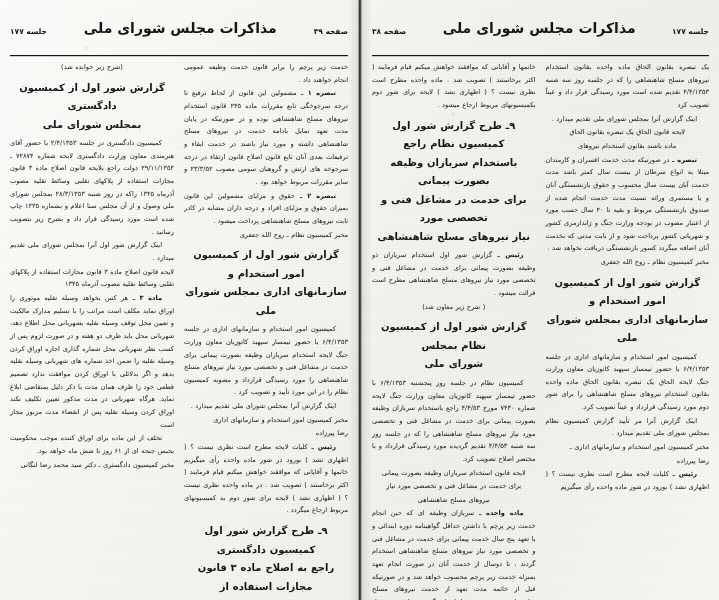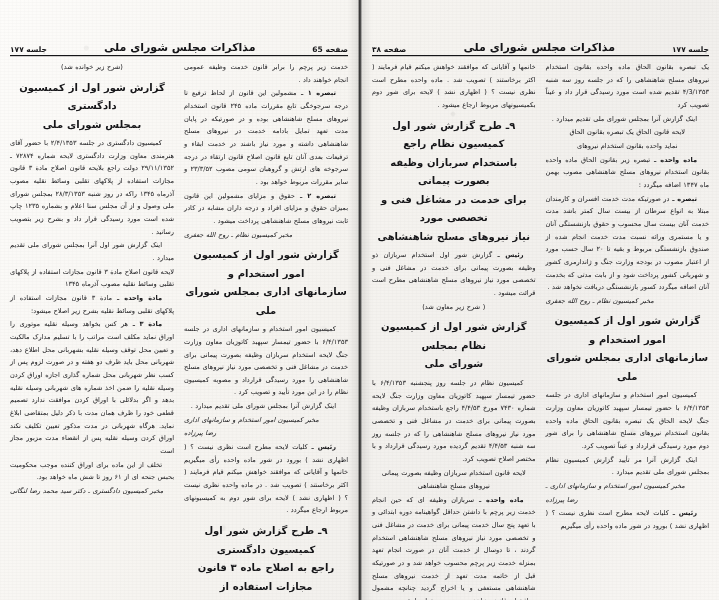--- a/index.html
+++ b/index.html
@@ -50,22 +50,22 @@
   }
 
   
   .pg-header{
     position:relative;
     padding-top:28px;
     height:26px;
     display:flex;align-items:flex-end;justify-content:space-between;
     font-size:7.5px;font-weight:bold;letter-spacing:.2px;
   }
-  .pg-header .h-item{white-space:nowrap;padding-bottom:0;}
-  .pg-header .h-center{font-size:11px;}
+  .pg-header .h-item{white-space:nowrap;padding-bottom:18px;}
+  .pg-header .h-center{font-size:14px;}
   .rule{
     position:relative;height:0;border-top:1.8px solid #17171a;
     margin-top:1px;margin-bottom:5px;
     box-shadow:0 .5px 0 rgba(0,0,0,.35);
   }
 
   
   .cols{display:flex;flex-direction:row;gap:10px;height:536px;}
   .col{
     flex:1 1 0;min-width:0;
@@ -76,71 +76,71 @@
     word-spacing:.4px;
   }
   .col p{margin:0 0 1px 0;}
   .indent{text-indent:12px;}
   .ctr{text-align:center;text-indent:0;}
   .b{font-weight:bold;}
   .heading-block{
     font-weight:bold;text-align:center;line-height:1.85;
     margin:5px 0 3px 0;font-size:10px;
   }
-  .sig{text-align:left;margin-top:1px;font-style:italic;}
+  .sig{text-align:right;margin-top:1px;}
 
   
   .col, .pg-header{ color:#17171a; }
 </style>
 </head>
 <body>
 
 <div id="scan">
   <div class="spread">
 
     <div class="page page-right">
       <div class="pg-header">
         <span class="h-item">جلسه ۱۷۷</span>
         <span class="h-item h-center">مذاکرات مجلس شورای ملی</span>
         <span class="h-item">صفحه ۳۸</span>
       </div>
       <div class="rule"></div>
       <div class="cols">
         <div class="col">
-            <p>یک تبصره بقانون الحاق ماده واحده بقانون استخدام نیروهای مسلح شاهنشاهی را که در جلسه روز سه شنبه ۴/3/۱۳۵۳ تقدیم شده است مورد رسیدگی قرار داد و عیناً تصویب کرد</p>
+            <p>یک تبصره بقانون الحاق ماده واحده بقانون استخدام نیروهای مسلح شاهنشاهی را که در جلسه روز سه شنبه ۴/۴/۱۳۵۳ تقدیم شده است مورد رسیدگی قرار داد و عیناً تصویب کرد</p>
             <p class="indent">اینک گزارش آنرا بمجلس شورای ملی تقدیم میدارد .</p>
             <p class="ctr">لایحه قانون الحاق یک تبصره بقانون الحاق</p>
-            <p class="ctr">نماید واحده بقانون استخدام نیروهای</p>
-            <p class="indent"><span class="b">ماده واحده ـ </span>تبصره زیر بقانون الحاق ماده واحده بقانون استخدام نیروهای مسلح شاهنشاهی مصوب بهمن ماه ۱۳۴۷ اضافه میگردد :</p>
+            <p class="ctr">ماده باشند بقانون استخدام نیروهای</p>
             <p class="indent"><span class="b">تبصره ـ </span>در صورتیکه مدت خدمت افسران و کارمندان مبتلا به انواع سرطان از بیست سال کمتر باشد مدت خدمت آنان بیست سال محسوب و حقوق بازنشستگی آنان و یا مستمری وراثه نسبت مدت خدمت انجام شده از صندوق بازنشستگی مربوط و بقیه تا ۲۰ سال حسب مورد از اعتبار مصوب در بودجه وزارت جنگ و ژاندارمری کشور و شهربانی کشور پرداخت شود و از بابت مدتی که بخدمت آنان اضافه میگردد کسور بازنشستگی دریافت نخواهد شد .</p>
             <p class="sig">مخبر کمیسیون نظام ـ روح الله جعفری</p>
             <div class="heading-block">گزارش شور اول از کمیسیون امور استخدام و<br>سازمانهای اداری بمجلس شورای ملی</div>
             <p class="indent">کمیسیون امور استخدام و سازمانهای اداری در جلسه ۶/۴/۱۳۵۳ با حضور تیمسار سپهبد کاتوزیان معاون وزارت جنگ لایحه الحاق یک تبصره بقانون الحاق ماده واحده بقانون استخدام نیروهای مسلح شاهنشاهی را برای شور دوم مورد رسیدگی قرارداد و عیناً تصویب کرد.</p>
             <p class="indent">اینک گزارش آنرا مر تأیید گزارش کمیسیون نظام بمجلس شورای ملی تقدیم میدارد .</p>
             <p class="sig">مخبر کمیسیون امور استخدام و سازمانهای اداری ـ</p>
             <p class="sig">رضا پیرزاده</p>
             <p class="indent"><span class="b">رئیس ـ </span>کلیات لایحه مطرح است نظری نیست ؟ ( اظهاری نشد ) بورود در شور ماده واحده رأی میگیریم</p>
           </div>
         <div class="col">
             <p>خانمها و آقایانی که موافقند خواهش میکنم قیام فرمایند ( اکثر برخاستند ) تصویب شد . ماده واحده مطرح است نظری نیست ؟ ( اظهاری نشد ) لایحه برای شور دوم بکمیسیونهای مربوط ارجاع میشود .</p>
             <div class="heading-block">۹ـ طرح گزارش شور اول کمیسیون نظام راجع<br>باستخدام سربازان وظیفه بصورت پیمانی<br>برای خدمت در مشاغل فنی و تخصصی مورد<br>نیاز نیروهای مسلح شاهنشاهی</div>
             <p class="indent"><span class="b">رئیس ـ </span>گزارش شور اول استخدام سربازان ذو وظیفه بصورت پیمانی برای خدمت در مشاغل فنی و تخصصی مورد نیاز نیروهای مسلح شاهنشاهی مطرح است قرائت میشود .</p>
             <p class="ctr">( شرح زیر معاون شد)</p>
             <div class="heading-block">گزارش شور اول از کمیسیون نظام بمجلس<br>شورای ملی</div>
             <p class="indent">کمیسیون نظام در جلسه روز پنجشنبه ۶/۴/۱۳۵۳ با حضور تیمسار سپهبد کاتوزیان معاون وزارت جنگ لایحه شماره ۷۴۳۰ مورخ ۴/۴/۵۳ راجع باستخدام سربازان وظیفه بصورت پیمانی برای خدمت در مشاغل فنی و تخصصی مورد نیاز نیروهای مسلح شاهنشاهی را که در جلسه روز سه شنبه ۴/۴/۵۳ تقدیم گردیده مورد رسیدگی قرارداد و با مختصر اصلاح تصویب کرد.</p>
             <p class="ctr">لایحه قانون استخدام سربازان وظیفه بصورت پیمانی</p>
+            <p class="ctr">برای خدمت در مشاغل فنی و تخصصی مورد نیاز</p>
             <p class="ctr">نیروهای مسلح شاهنشاهی</p>
             <p class="indent"><span class="b">ماده واحده ـ </span>سربازان وظیفه ای که حین انجام خدمت زیر پرچم با داشتن حداقل گواهینامه دوره ابتدائی و با تعهد پنج سال خدمت پیمانی برای خدمت در مشاغل فنی و تخصصی مورد نیاز نیروهای مسلح شاهنشاهی استخدام گردند ، تا دوسال از خدمت آنان در صورت انجام تعهد بمنزله خدمت زیر پرچم محسوب خواهد شد و در صورتیکه قبل از خاتمه مدت تعهد از خدمت نیروهای مسلح شاهنشاهی مستعفی و یا اخراج گردید چنانچه مشمول معافیتهای قانونی نباشند حسب مورد تمام یا بقیه</p>
           </div>
       </div>
     </div>
 
     <div class="page page-left">
       <div class="pg-header">
-        <span class="h-item">صفحه 65</span>
+        <span class="h-item">صفحه ۳۹</span>
         <span class="h-item h-center">مذاکرات مجلس شورای ملی</span>
         <span class="h-item">جلسه ۱۷۷</span>
       </div>
       <div class="rule"></div>
       <div class="cols">
         <div class="col">
             <p>خدمت زیر پرچم را برابر قانون خدمت وظیفه عمومی انجام خواهند داد .</p>
             <p class="indent"><span class="b">تبصره ۱ ـ </span>مشمولین این قانون از لحاظ ترفیع تا درجه سرجوخگی تابع مقررات ماده ۲۴۵ قانون استخدام نیروهای مسلح شاهنشاهی بوده و در صورتیکه در پایان مدت تعهد تمایل بادامه خدمت در نیروهای مسلح شاهنشاهی داشته و مورد نیاز باشند در خدمت ابقاء و ترفیعات بعدی آنان تابع قانون اصلاح قانون ارتقاء در درجه سرجوخه های ارتش و گروهبان سومی مصوب ۲۳/۳/۵۲ و سایر مقررات مربوط خواهد بود .</p>
             <p class="indent"><span class="b">تبصره ۲ ـ </span>حقوق و مزایای مشمولین این قانون بمیزان حقوق و مزایای افراد و درجه داران مشابه در کادر ثابت نیروهای مسلح شاهنشاهی پرداخت میشود .</p>
             <p class="sig">مخبر کمیسیون نظام ـ روح الله جعفری</p>
@@ -152,21 +152,20 @@
             <p class="indent"><span class="b">رئیس ـ </span>کلیات لایحه مطرح است نظری نیست ؟ ( اظهاری نشد ) بورود در شور ماده واحده رأی میگیریم خانمها و آقایانی که موافقند خواهش میکنم قیام فرمایند ( اکثر برخاستند ) تصویب شد . در ماده واحده نظری نیست ؟ ( اظهاری نشد ) لایحه برای شور دوم به کمیسیونهای مربوط ارجاع میگردد .</p>
             <div class="heading-block">۹ـ طرح گزارش شور اول کمیسیون دادگستری<br>راجع به اصلاح ماده ۳ قانون مجازات استفاده از<br>پلاکهای تقلبی وسائط نقلیه مصوب آذرماه ۱۳۴۵</div>
             <p class="indent"><span class="b">رئیس ـ </span>گزارش شور اول اصلاح مادة ۳ قانون</p>
           </div>
         <div class="col">
             <p class="ctr">(شرح زیر خوانده شد)</p>
             <div class="heading-block">گزارش شور اول از کمیسیون دادگستری<br>بمجلس شورای ملی</div>
             <p class="indent">کمیسیون دادگستری در جلسه ۲/۴/۱۳۵۳ با حضور آقای هنرمندی معاون وزارت دادگستری لایحه شماره ۷۲۸۷۴ ـ ۲۹/۱۱/۱۳۵۲ دولت راجع بلایحه قانون اصلاح مادة ۳ قانون مجازات استفاده از پلاکهای تقلبی وسائط نقلیه مصوب آذرماه ۱۳۴۵ راکه در روز شنبه ۲۸/۳/۱۳۵۳ بمجلس شورای ملی وصول و از آن مجلس سنا اعلام و بشماره ۱۲۳۵ چاپ شده است مورد رسیدگی قرار داد و بشرح زیر بتصویب رسانید .</p>
             <p class="indent">اینک گزارش شور اول آنرا بمجلس شورای ملی تقدیم میدارد .</p>
             <p>لایحه قانون اصلاح مادة ۳ قانون مجازات استفاده از پلاکهای تقلبی وسائط نقلیه مصوب آذرماه ۱۳۴۵</p>
-            <p class="indent"><span class="b">مادة واحده ـ </span>مادة ۳ قانون مجازات استفاده از پلاکهای تقلبی وسائط نقلیه بشرح زیر اصلاح میشود:</p>
             <p class="indent"><span class="b">مادة ۳ ـ </span>هر کس بخواهد وسیله نقلیه موتوری را اوراق نماید مکلف است مراتب را با تسلیم مدارک مالکیت و تعیین محل توقف وسیله نقلیه بشهربانی محل اطلاع دهد، شهربانی محل باید ظرف دو هفته و در صورت لزوم پس از کسب نظر شهربانی محل شماره گذاری اجازه اوراق کردن وسیله نقلیه را ضمن اخذ شماره های شهربانی وسیله نقلیه بدهد و اگر بدلائلی با اوراق کردن موافقت ندارد تصمیم قطعی خود را ظرف همان مدت با ذکر دلیل بمتقاضی ابلاغ نماید. هرگاه شهربانی در مدت مذکور تعیین تکلیف نکند اوراق کردن وسیله نقلیه پس از انقضاء مدت مزبور مجاز است</p>
             <p class="indent">تخلف از این ماده برای اوراق کننده موجب محکومیت بحبس جنحه ای از ۶۱ روز تا شش ماه خواهد بود.</p>
             <p class="sig">مخبر کمیسیون دادگستری ـ دکتر سید محمد رضا لنگانی</p>
           </div>
       </div>
     </div>
 
     <div class="gutter-soft"></div>
     <div class="gutter"></div>
   </div>

